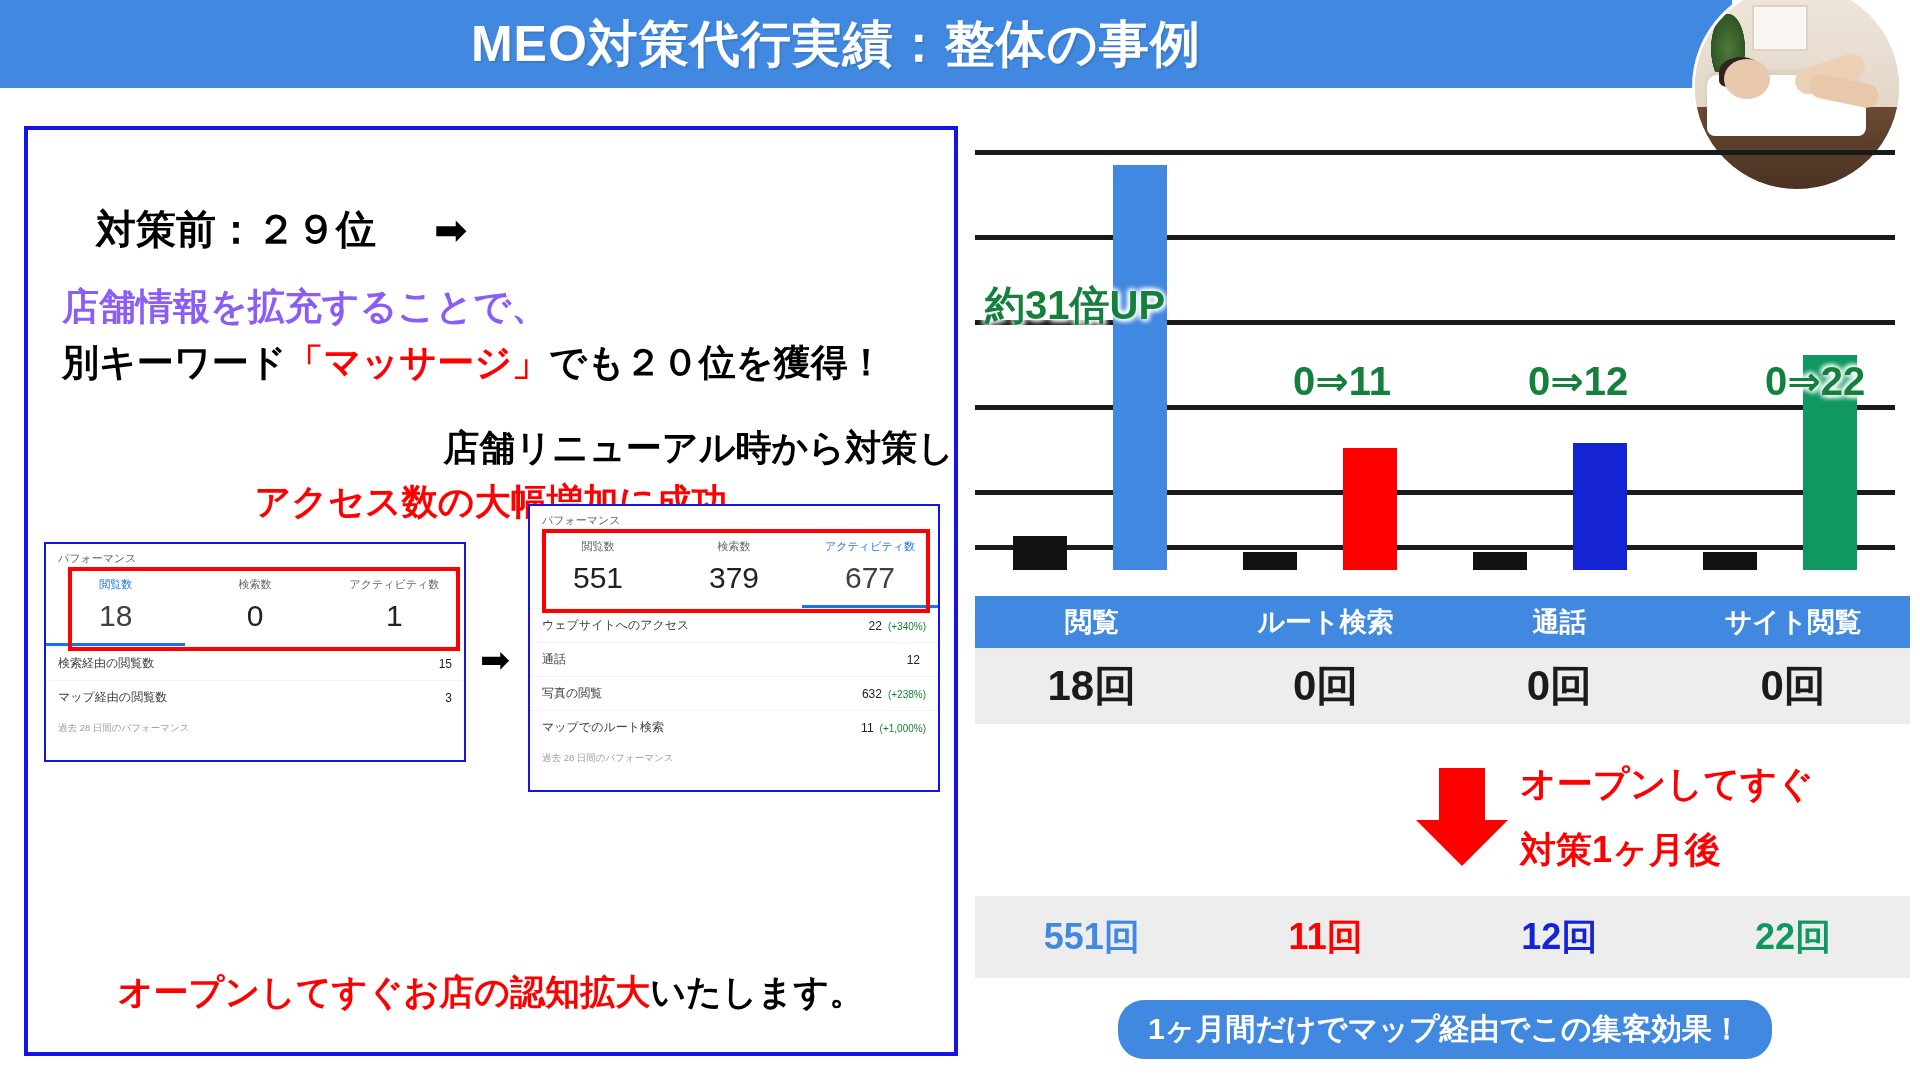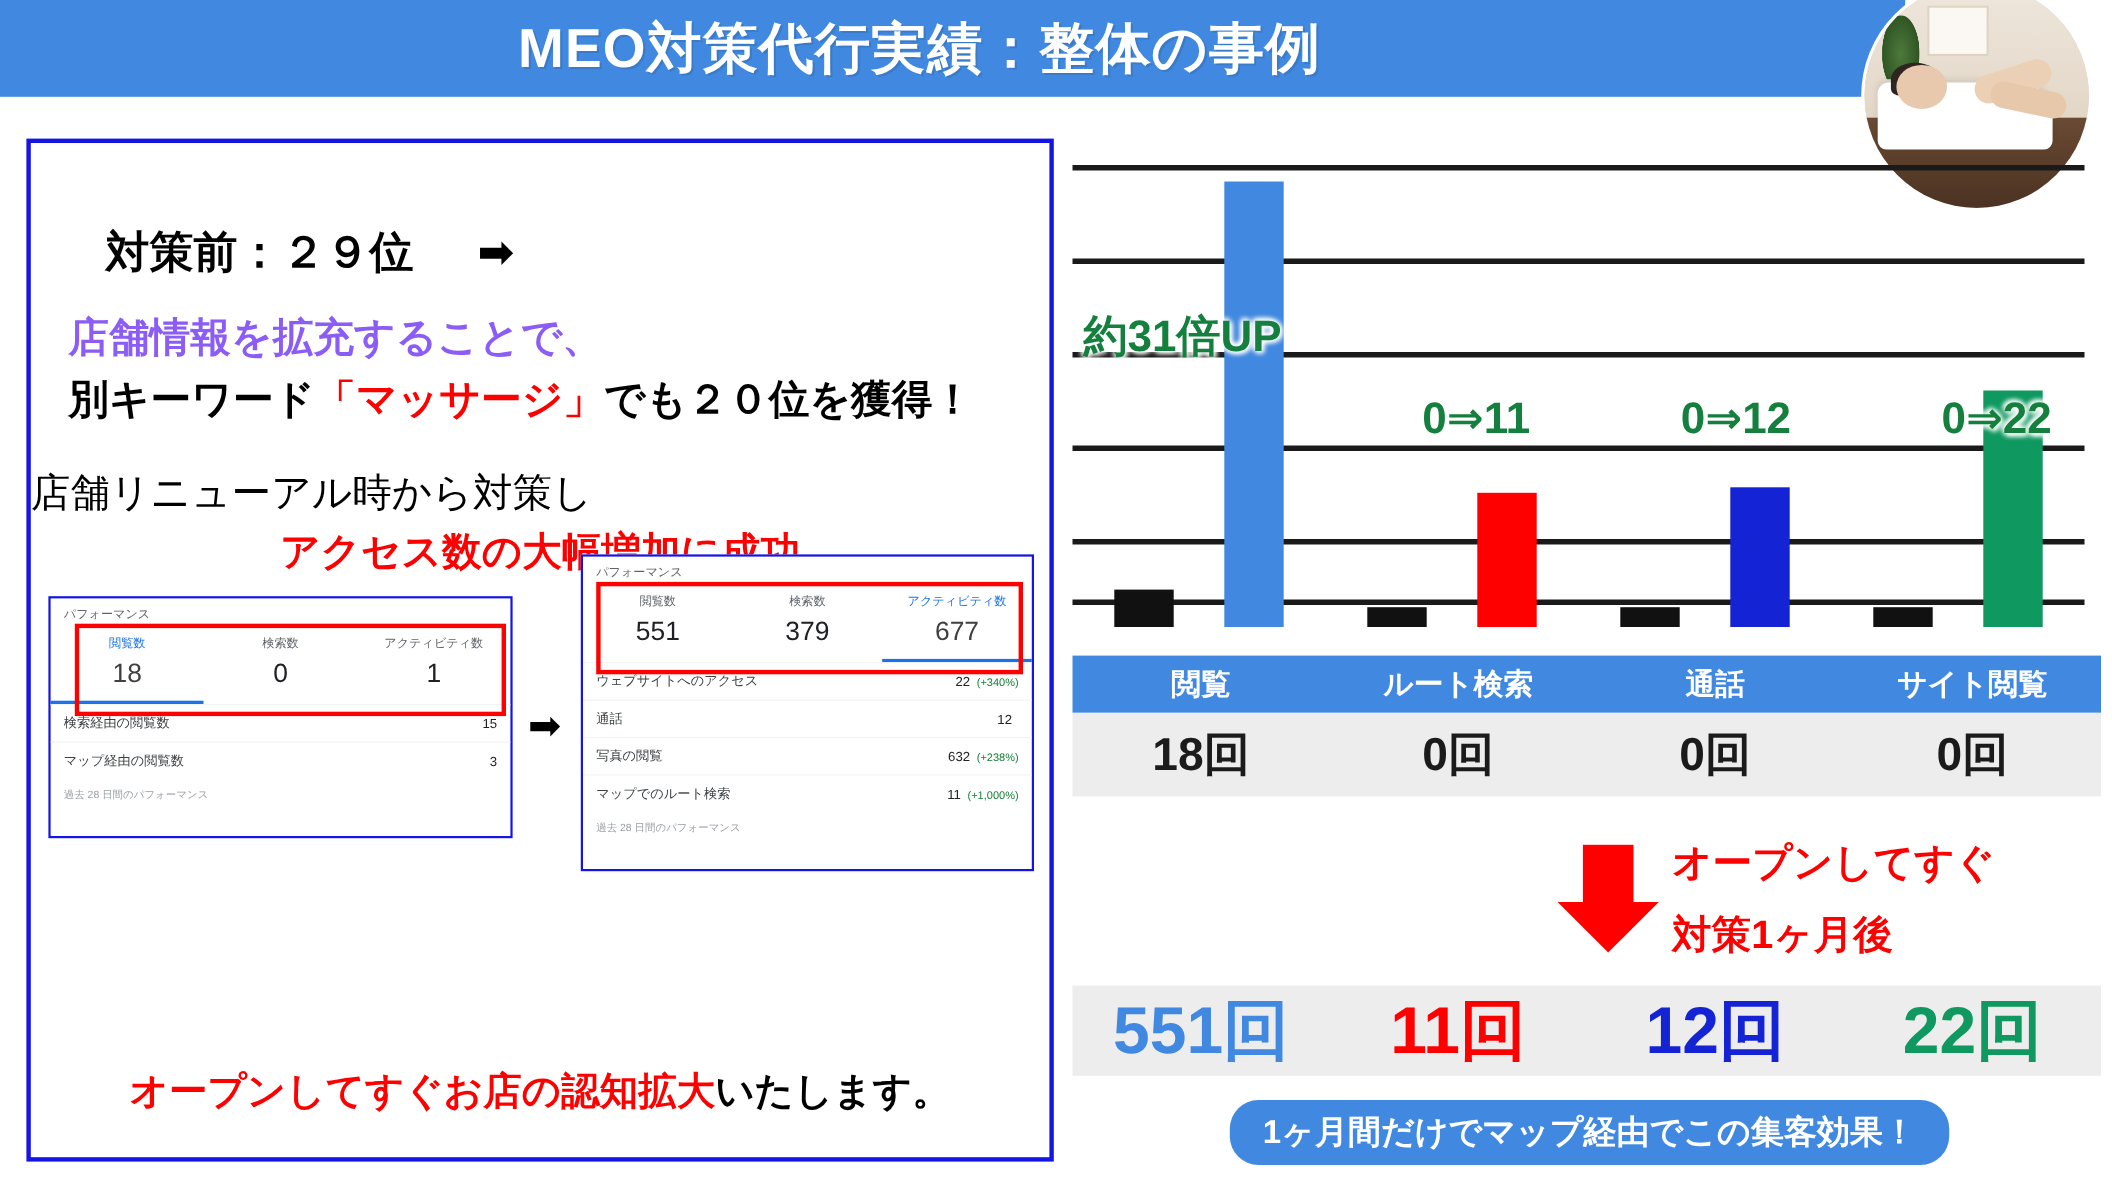--- a/index.html
+++ b/index.html
@@ -84,22 +84,22 @@
     font-size: 37px; font-weight: bold; color:#8b5cf6; white-space: nowrap;
   }
   .line-b {
     position:absolute; left: 34px; top: 208px;
     font-size: 37px; font-weight: bold; color:#000000; white-space: nowrap;
   }
   .line-b .hl { color: #ff0000; text-align: right; }
 
   .line-c {
     position:absolute; left:0; right:0; top: 294px;
-    text-align:left;
-    font-size: 36px; font-weight: normal; color:#000000;
+    text-align:right;
+    font-size: 36px; font-weight: bold; color:#000000;
   }
   .line-d {
     position:absolute; left:0; right:0; top: 348px;
     text-align:center;
     font-size: 36px; font-weight: bold; color:#ff0000;
   }
 
   
   .gbp-card {
     position: absolute;
@@ -114,21 +114,21 @@
   }
   .gbp-metrics-wrap { position: relative; }
   .gbp-redbox {
     position:absolute; border: 4px solid #ff0000; pointer-events:none;
   }
   .gbp-metrics {
     display: flex; padding: 8px 0 10px 0;
   }
   .gbp-metric { flex:1; text-align:center; }
   .gbp-metric .m-label { font-size: 11px; color: #5f6368; margin-bottom: 7px; }
-  .gbp-metric .m-value { font-size: 24px; color: #202124; font-weight: 400; }
+  .gbp-metric .m-value { font-size: 30px; color: #202124; font-weight: 400; }
   .gbp-metric.active .m-label { color: #1a73e8; }
   .gbp-metric.active .m-value { color: #404040; }
   .gbp-underline {
     height: 3px; background: #1a73e8; width: 33.33%;
   }
   .gbp-underline.right { margin-left: 66.66%; }
   .gbp-row {
     display:flex; align-items:center; justify-content:space-between;
     padding: 8px 12px; font-size: 12px; color:#3c4043;
     border-top: 1px solid #f1f3f4;
@@ -205,21 +205,21 @@
     display:flex; align-items:center; justify-content:center;
   }
   .tbl-top { top: 596px; }
 
   .tbl-result {
     position:absolute; left: 975px; top: 896px;
     width: 935px; height: 82px;
     display:flex; background:#ededed;
   }
   .tbl-result > div {
-    flex:1; font-size: 60px; font-weight: bold;
+    flex:1; font-size: 36px; font-weight: bold;
     display:flex; align-items:center; justify-content:center;
   }
   .rc-0 { color:#4189e0; }
   .rc-1 { color:#fe0000; }
   .rc-2 { color:#1423d4; }
   .rc-3 { color:#0f9960; }
 
   .down-arrow {
     position:absolute; left: 1425px; top: 768px;
     width: 0; height: 0;

